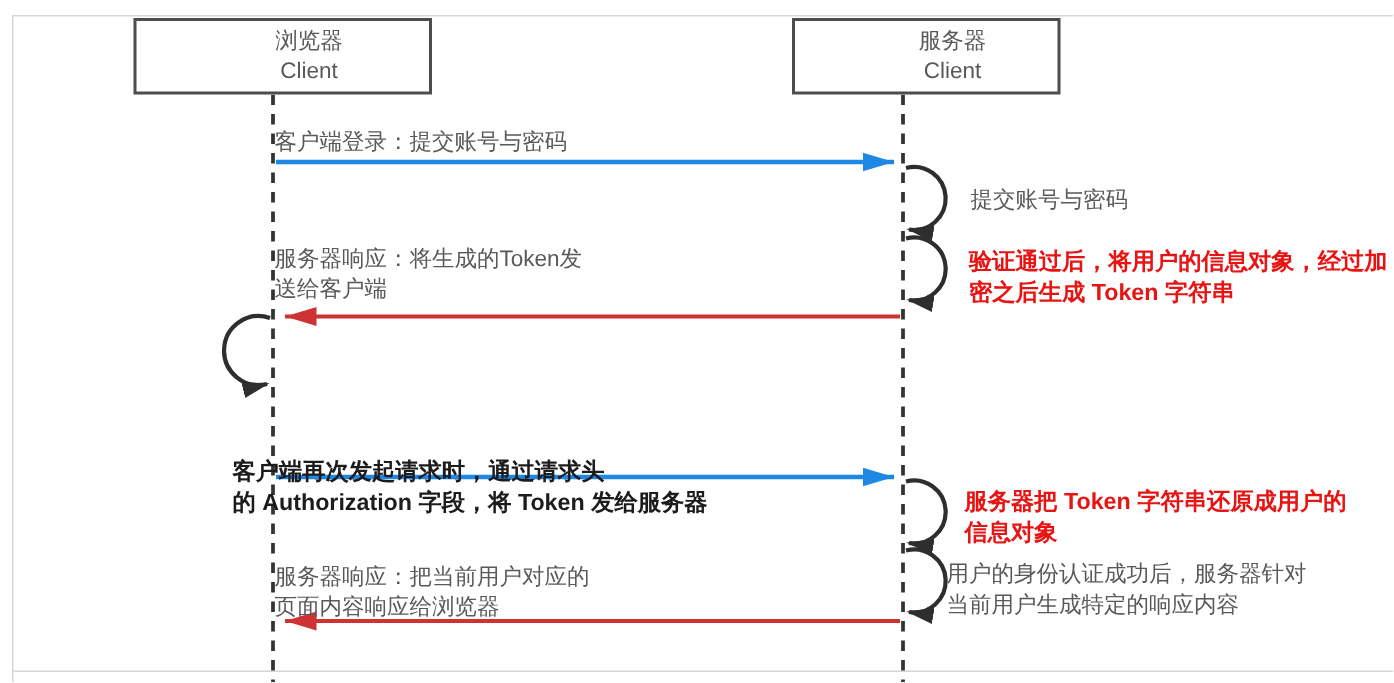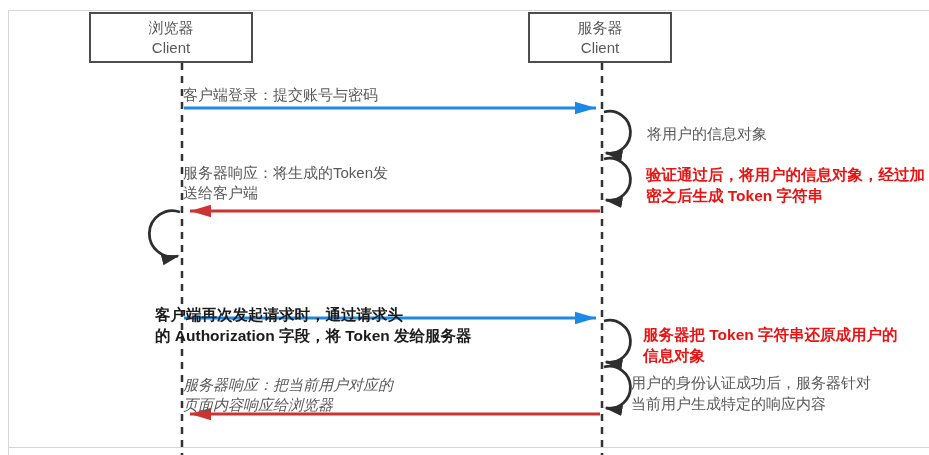--- a/index.html
+++ b/index.html
@@ -10,21 +10,21 @@
     overflow:hidden;
     font-family:"Liberation Sans","DejaVu Sans",sans-serif;
   }
   .panel-border{position:absolute;background:#d6d6d6;}
   .svg-layer{position:absolute;left:0;top:0;}
   .actor-box{
     position:absolute;
     border:2px solid #4d4d4d;
     background:#ffffff;
     display:flex;flex-direction:column;align-items:center;justify-content:center;
-    color:#595959;font-size:15px;line-height:20px;text-align:center;
+    color:#595959;font-size:15px;line-height:20px;text-align:center;padding-left:35px;
   }
   .lbl{position:absolute;font-size:15px;line-height:20px;white-space:pre-line;}
   .lbl-center{text-align:left;}
   .gray{color:#595959;}
   .bold-black{color:#1c1c1c;font-weight:bold;font-size:15.5px;line-height:21px;}
   .red-note{color:#e81414;font-weight:bold;font-size:15.5px;line-height:21px;}
   .green-note{color:#2fbf4f;font-weight:bold;font-size:15.5px;line-height:21px;}
 </style>
 </head>
 <body>
@@ -74,24 +74,24 @@
   </div>
 
   <div class="lbl lbl-center gray" style="left:183px;top:85px;width:414px;">客户端登录：提交账号与密码</div>
 
   <div class="lbl lbl-center gray" style="left:183px;top:163px;width:414px;">服务器响应：将生成的Token发
 送给客户端</div>
 
   <div class="lbl lbl-center bold-black" style="left:155px;top:276px;width:470px;margin-top:28px;">客户端再次发起请求时，通过请求头
 的 Authorization 字段，将 Token 发给服务器</div>
 
-  <div class="lbl lbl-center gray" style="left:183px;top:375px;width:414px;font-style:italic;">服务器响应：把当前用户对应的
+  <div class="lbl lbl-center gray" style="left:183px;top:375px;width:414px;">服务器响应：把当前用户对应的
 页面内容响应给浏览器</div>
 
-  <div class="lbl gray" style="left:647px;top:124px;">将用户的信息对象</div>
+  <div class="lbl gray" style="left:647px;top:124px;">提交账号与密码</div>
 
   <div class="lbl red-note" style="left:646px;top:164px;width:285px;">验证通过后，将用户的信息对象，经过加
 密之后生成 Token 字符串</div>
 
 
   <div class="lbl red-note" style="left:643px;top:324px;width:290px;">服务器把 Token 字符串还原成用户的
 信息对象</div>
 
   <div class="lbl gray" style="left:631px;top:372px;width:280px;line-height:21px;">用户的身份认证成功后，服务器针对
 当前用户生成特定的响应内容</div>

